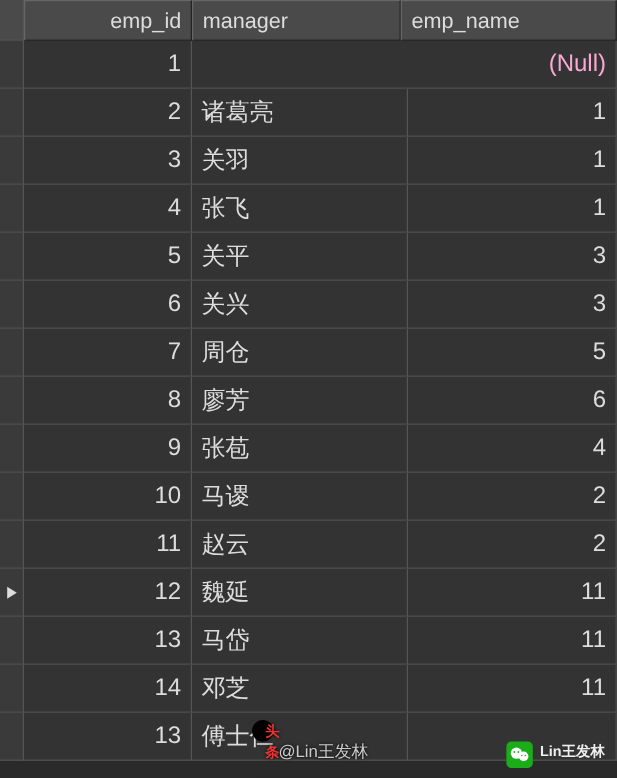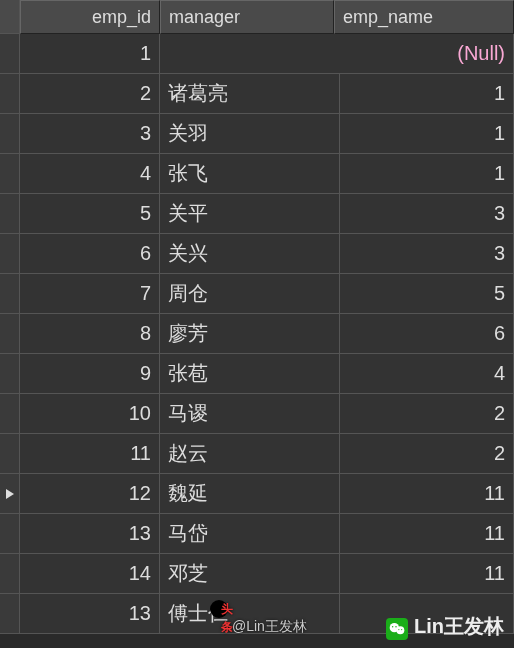--- a/index.html
+++ b/index.html
@@ -61,24 +61,24 @@
   .col-name { width: 180px; justify-content: flex-start; }
   .col-mgr  { flex: 1; justify-content: flex-end; }
   .data-row .col { background: #333; font-size: 20px; }
   .data-row .col-id, .data-row .col-mgr { color: #ddd; }
   .null-val { color: #f9a8d4; font-style: normal; }
   .watermark {
     position: absolute;
     right: 10px;
     bottom: 8px;
     display: flex;
-    align-items: flex-end;
+    align-items: flex-start;
     gap: 6px;
     color: #eee;
-    font-size: 20px;
+    font-size: 12px;
     font-weight: bold;
     pointer-events: none;
   }
   .wm-icon {
     width: 22px; height: 22px; border-radius: 4px;
     background: #1aad19;
     display: flex; align-items: center; justify-content: center;
   }
   .wm-icon svg { width: 16px; height: 14px; }
   .attribution {

